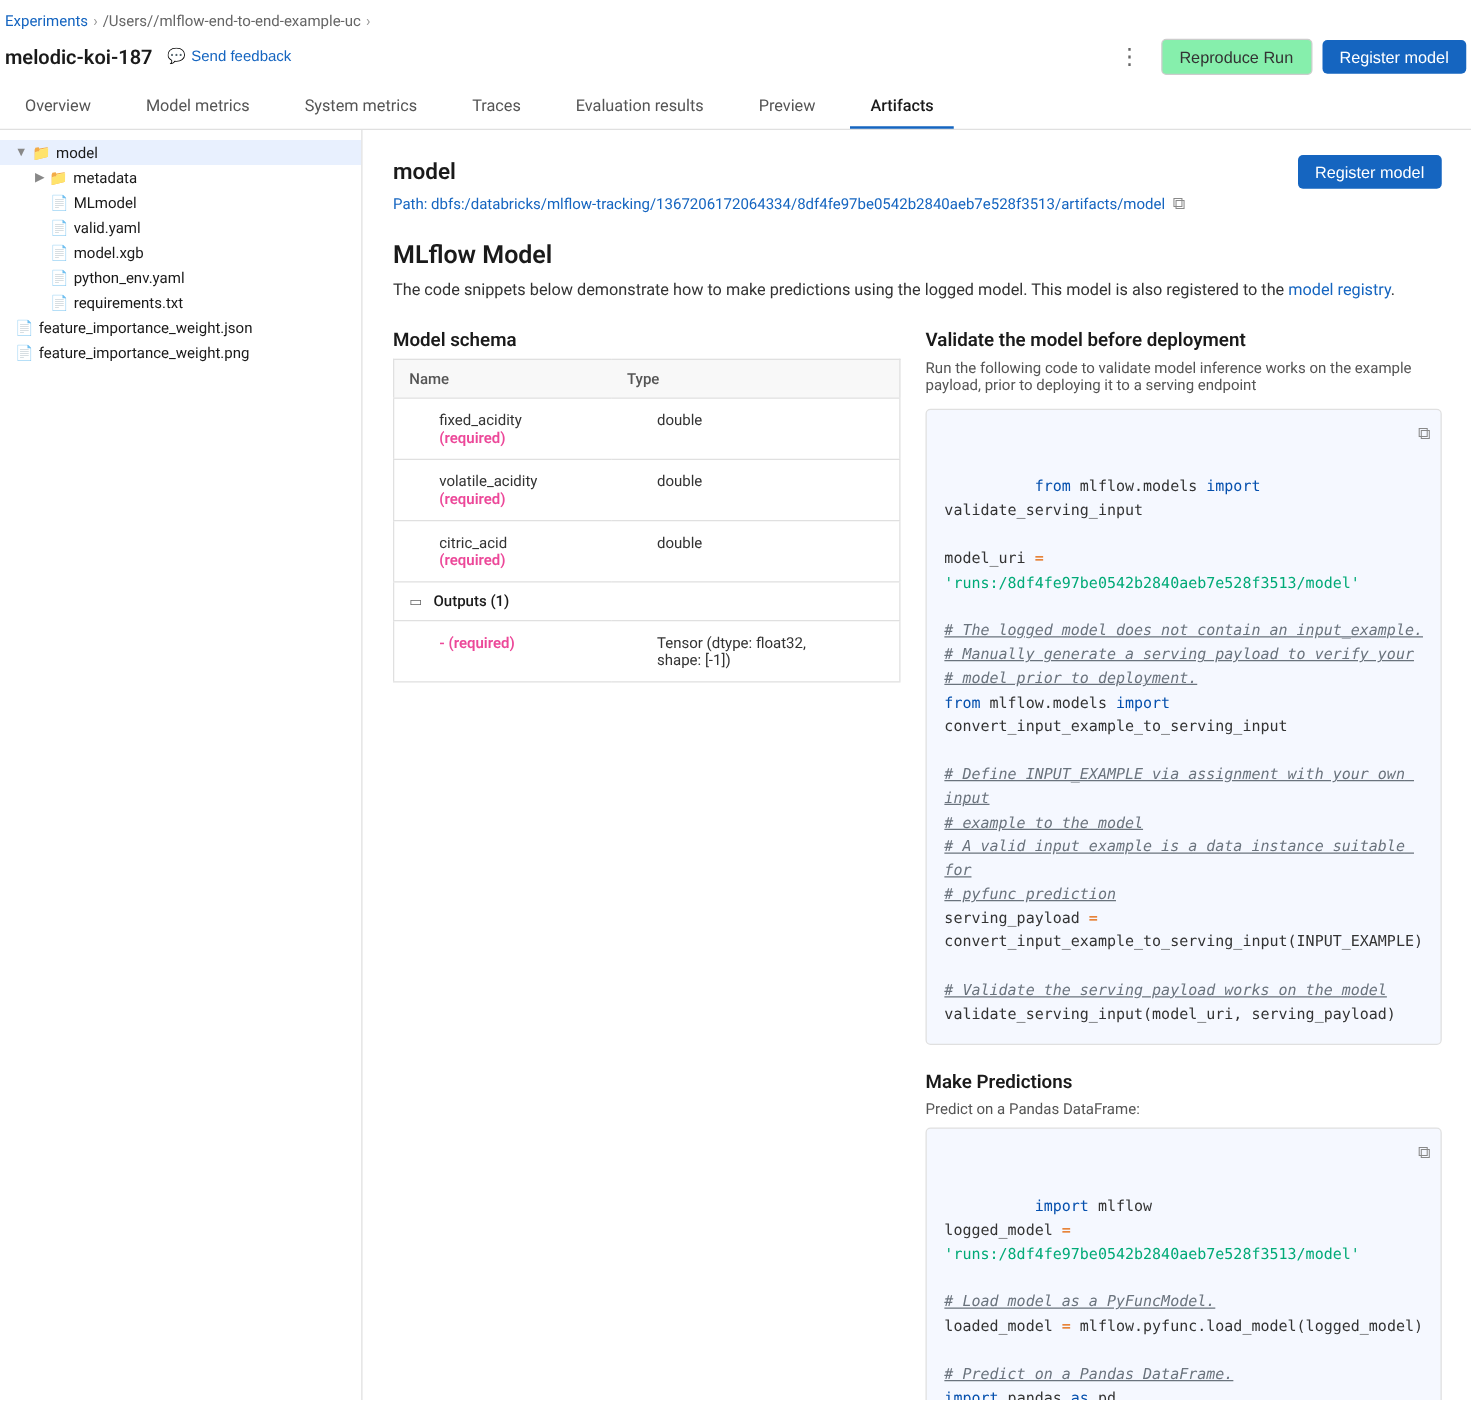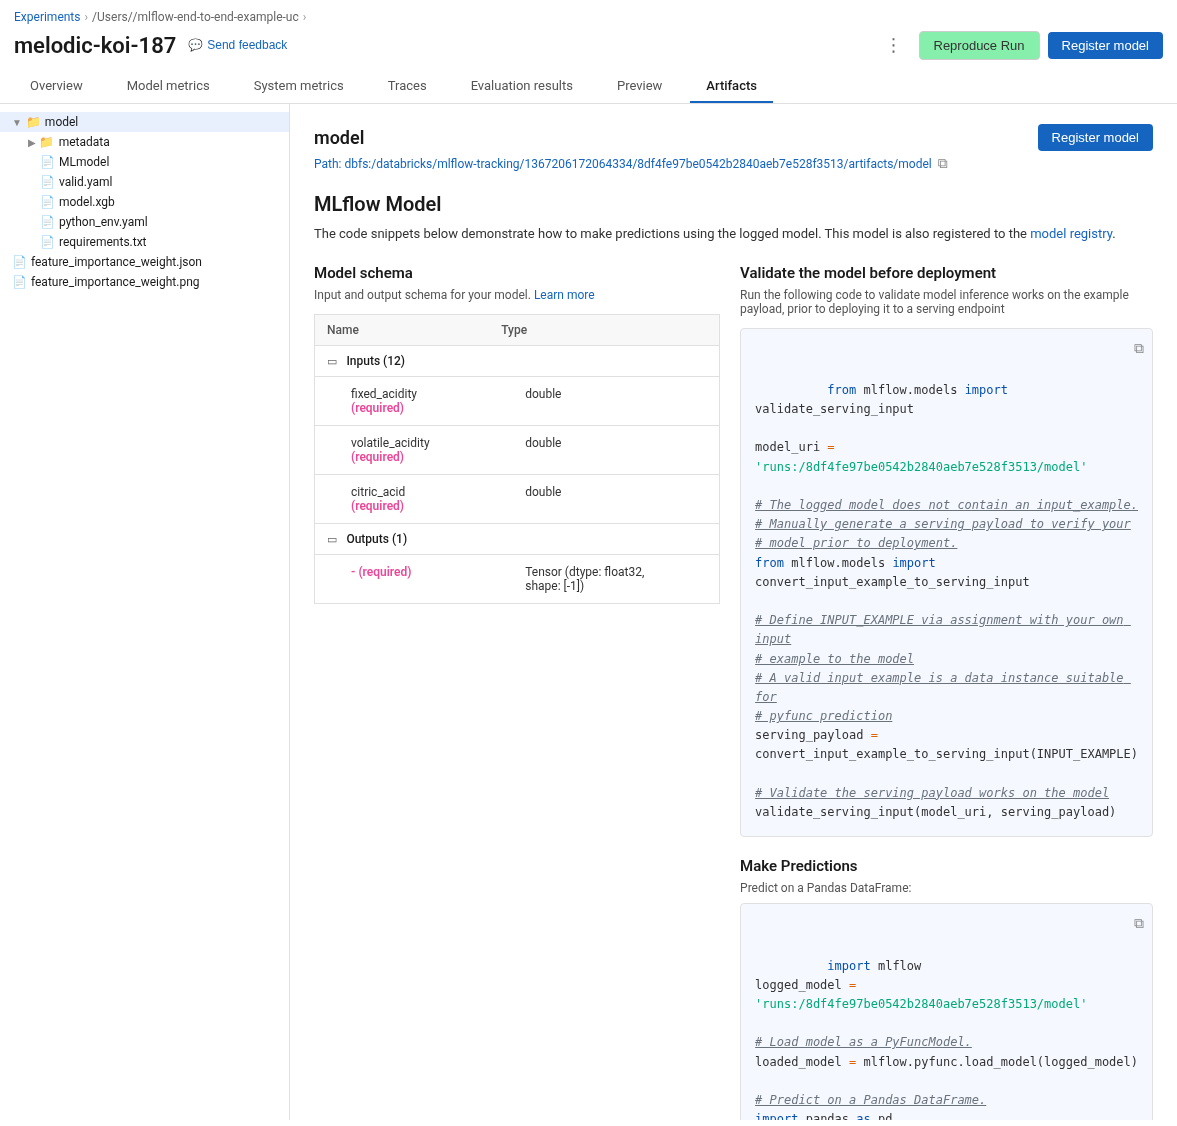--- a/index.html
+++ b/index.html
@@ -1,26 +1,26 @@
 <!DOCTYPE html>
 <html><head>
   <meta charset="utf-8">
   <style>
     * { box-sizing: border-box; margin: 0; padding: 0; }
     body { font-family: -apple-system, BlinkMacSystemFont, 'Segoe UI', Roboto, sans-serif; font-size: 13px; color: #1a1a1a; background: #fff; }
 
     
-    .header { padding: 10px 14px 0; border-bottom: 1px solid #e0e0e0; }
+    .header { padding: 10px 4px 0; border-bottom: 1px solid #e0e0e0; }
     .breadcrumb { display: flex; align-items: center; font-size: 12px; color: #666; margin-bottom: 6px; }
     .breadcrumb a { color: #1565c0; text-decoration: none; }
     .breadcrumb .sep { margin: 0 4px; color: #999; }
     .breadcrumb .path-segment { color: #666; }
     .title-row { display: flex; align-items: center; justify-content: space-between; margin-bottom: 10px; }
     .title-left { display: flex; align-items: center; gap: 12px; }
-    .run-title { font-size: 22px; font-weight: 600; }
+    .run-title { font-size: 16px; font-weight: 600; }
     .feedback-btn { display: flex; align-items: center; gap: 4px; font-size: 12px; color: #1565c0; cursor: pointer; background: none; border: none; padding: 0; }
     .title-right { display: flex; align-items: center; gap: 8px; }
     .more-btn { background: none; border: none; cursor: pointer; color: #666; font-size: 18px; padding: 4px 8px; }
     .reproduce-btn { background: #86efac; border: 1px solid #ccc; border-radius: 4px; padding: 6px 14px; font-size: 13px; cursor: pointer; color: #333; }
     .register-btn { background: #1565c0; border: none; border-radius: 4px; padding: 6px 14px; font-size: 13px; cursor: pointer; color: #fff; font-weight: 500; }
     .tabs { display: flex; gap: 12px; }
     .tab { padding: 8px 16px; font-size: 13px; cursor: pointer; color: #555; border-bottom: 2px solid transparent; text-decoration: none; }
     .tab.active { color: #1a1a1a; border-bottom: 2px solid #1565c0; font-weight: 500; }
 
     
@@ -172,37 +172,28 @@
 
     <div class="mlflow-title">MLflow Model</div>
     <div class="mlflow-desc">
       <span>The code snippets below demonstrate how to make predictions using the logged model. This model is also registered to the </span><a>model registry</a><span>.</span>
     </div>
 
     <div class="two-col">
 
       <div class="schema-section">
         <div class="section-title">Model schema</div>
-        <div class="section-desc">
-          <span>Input and output schema for your model.</span> <a>Learn more</a>
-        </div>
         <table class="schema-table">
           <thead>
             <tr>
               <th>Name</th>
               <th>Type</th>
             </tr>
           </thead>
           <tbody>
-            <tr class="group-row">
-              <td colspan="2">
-                <span class="expand-icon">▭</span>
-                <span>Inputs (12)</span>
-              </td>
-            </tr>
             <tr class="data-row">
               <td>
                 <span class="field-name">fixed_acidity</span><br>
                 <span class="field-required">(required)</span>
               </td>
               <td class="field-type">double</td>
             </tr>
             <tr class="data-row">
               <td>
                 <span class="field-name">volatile_acidity</span><br>

